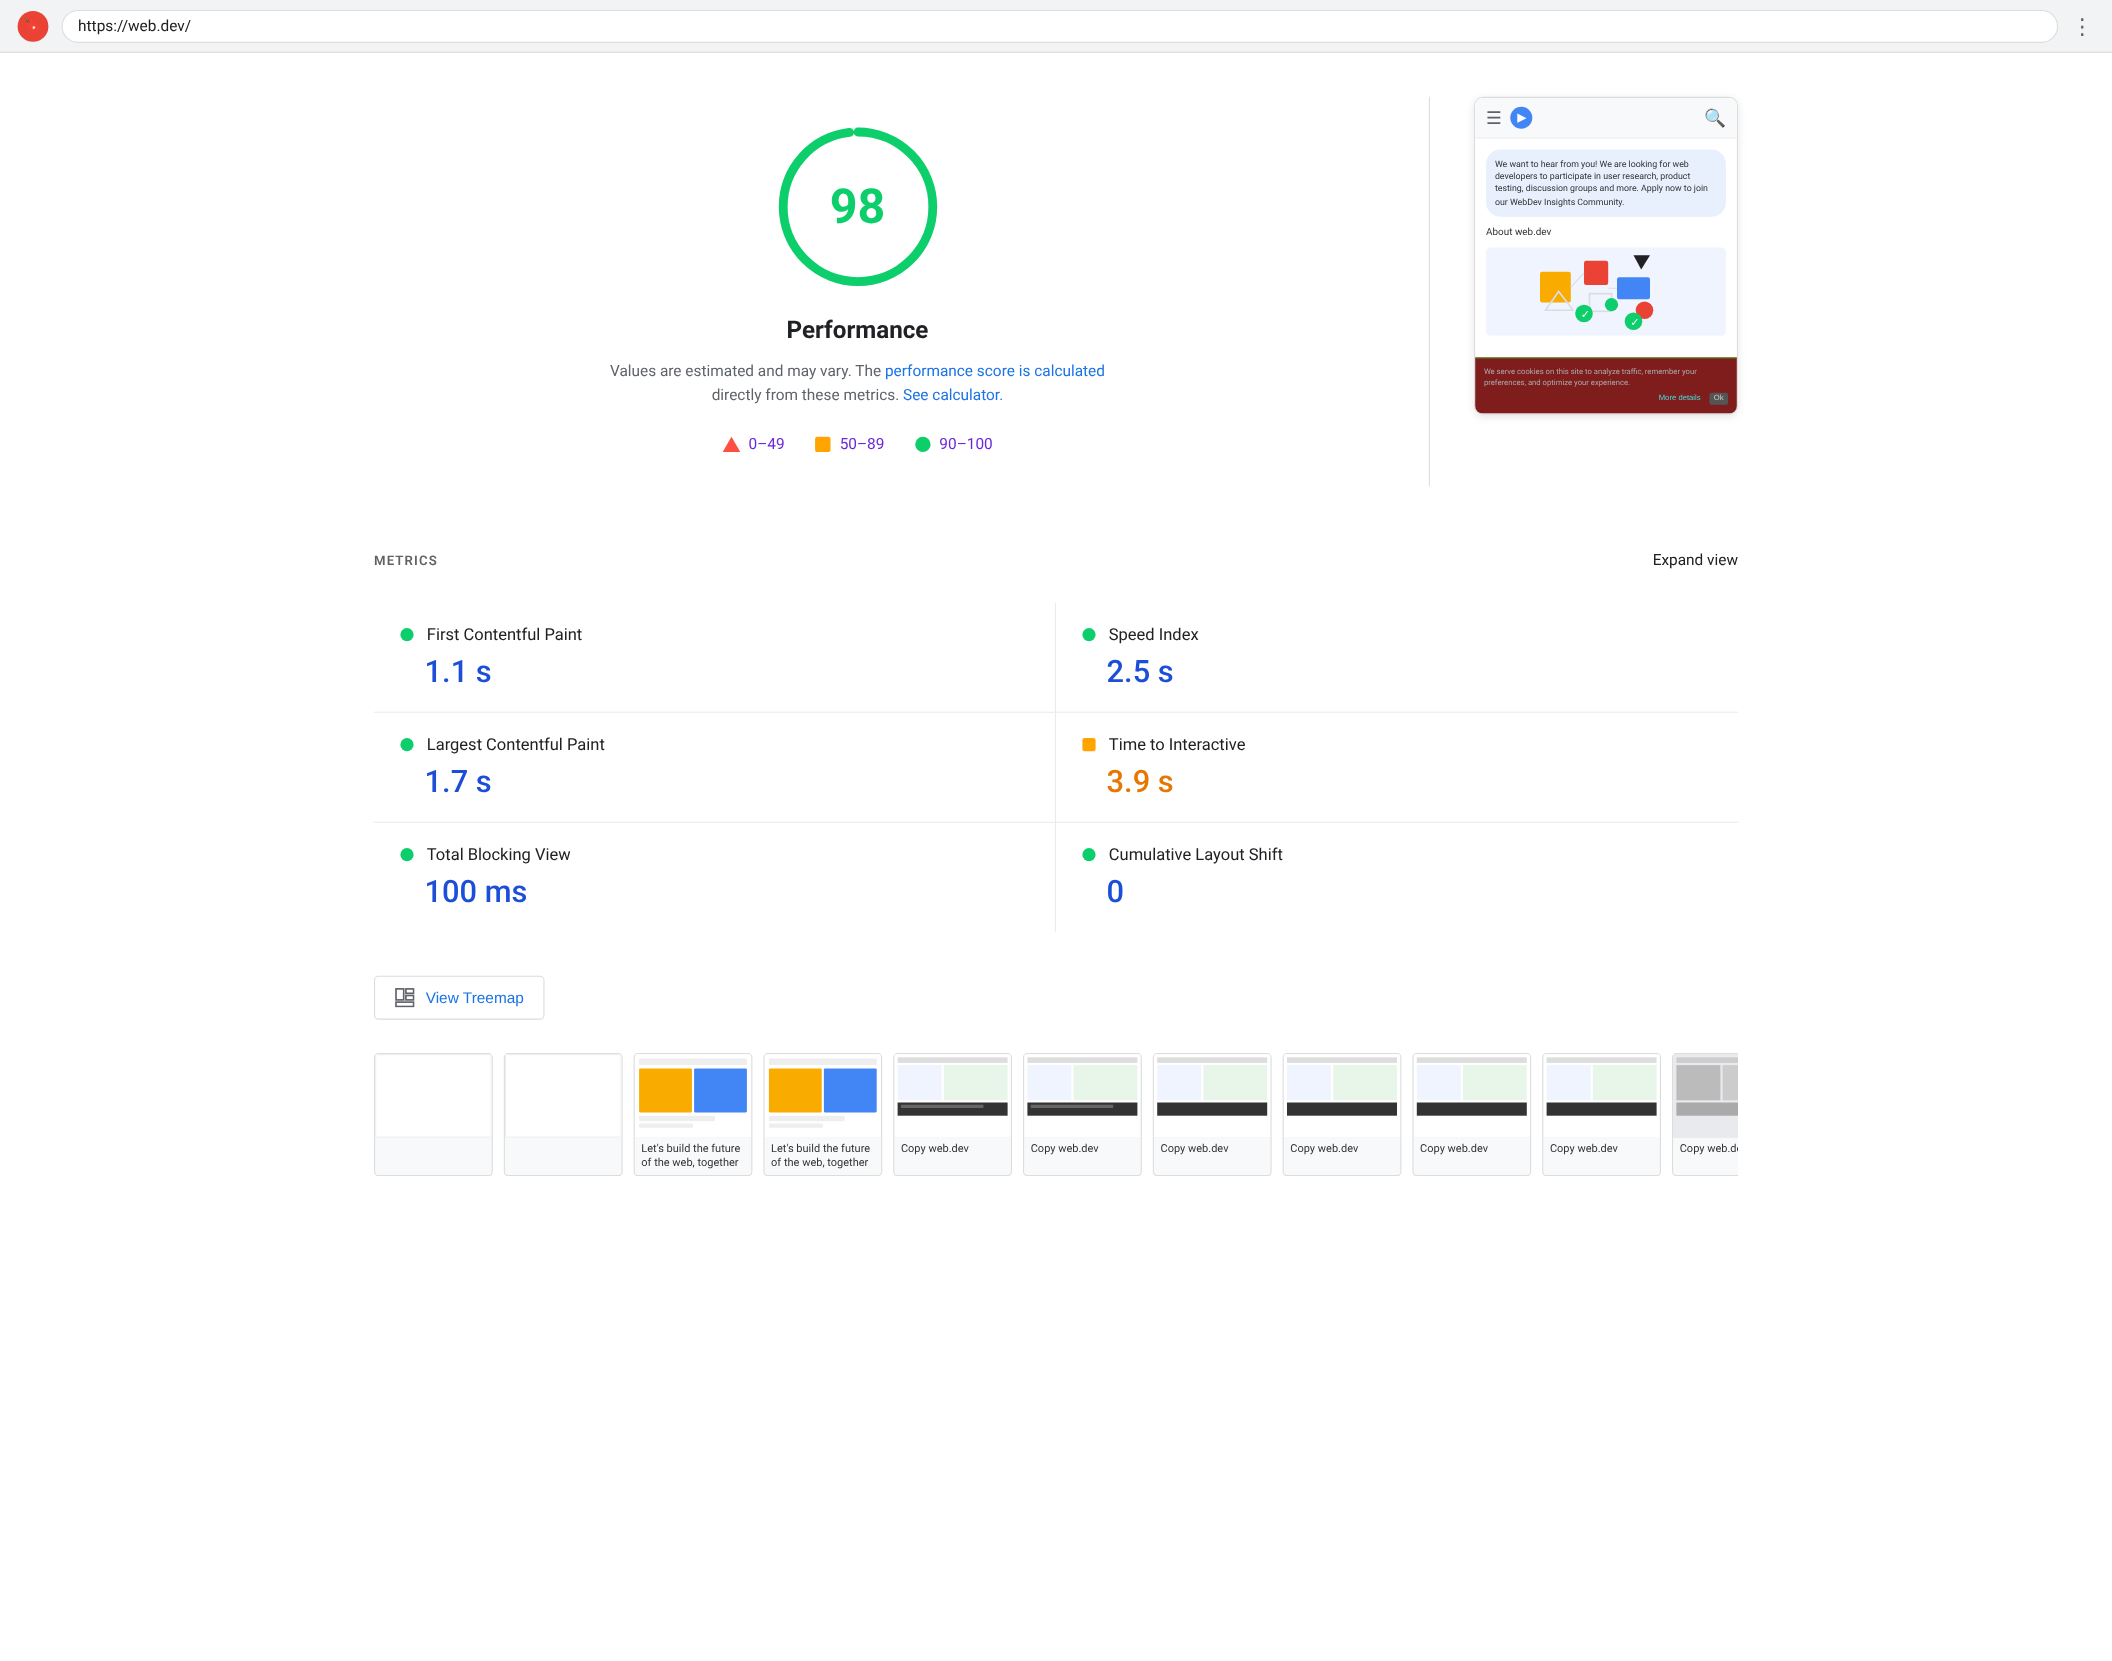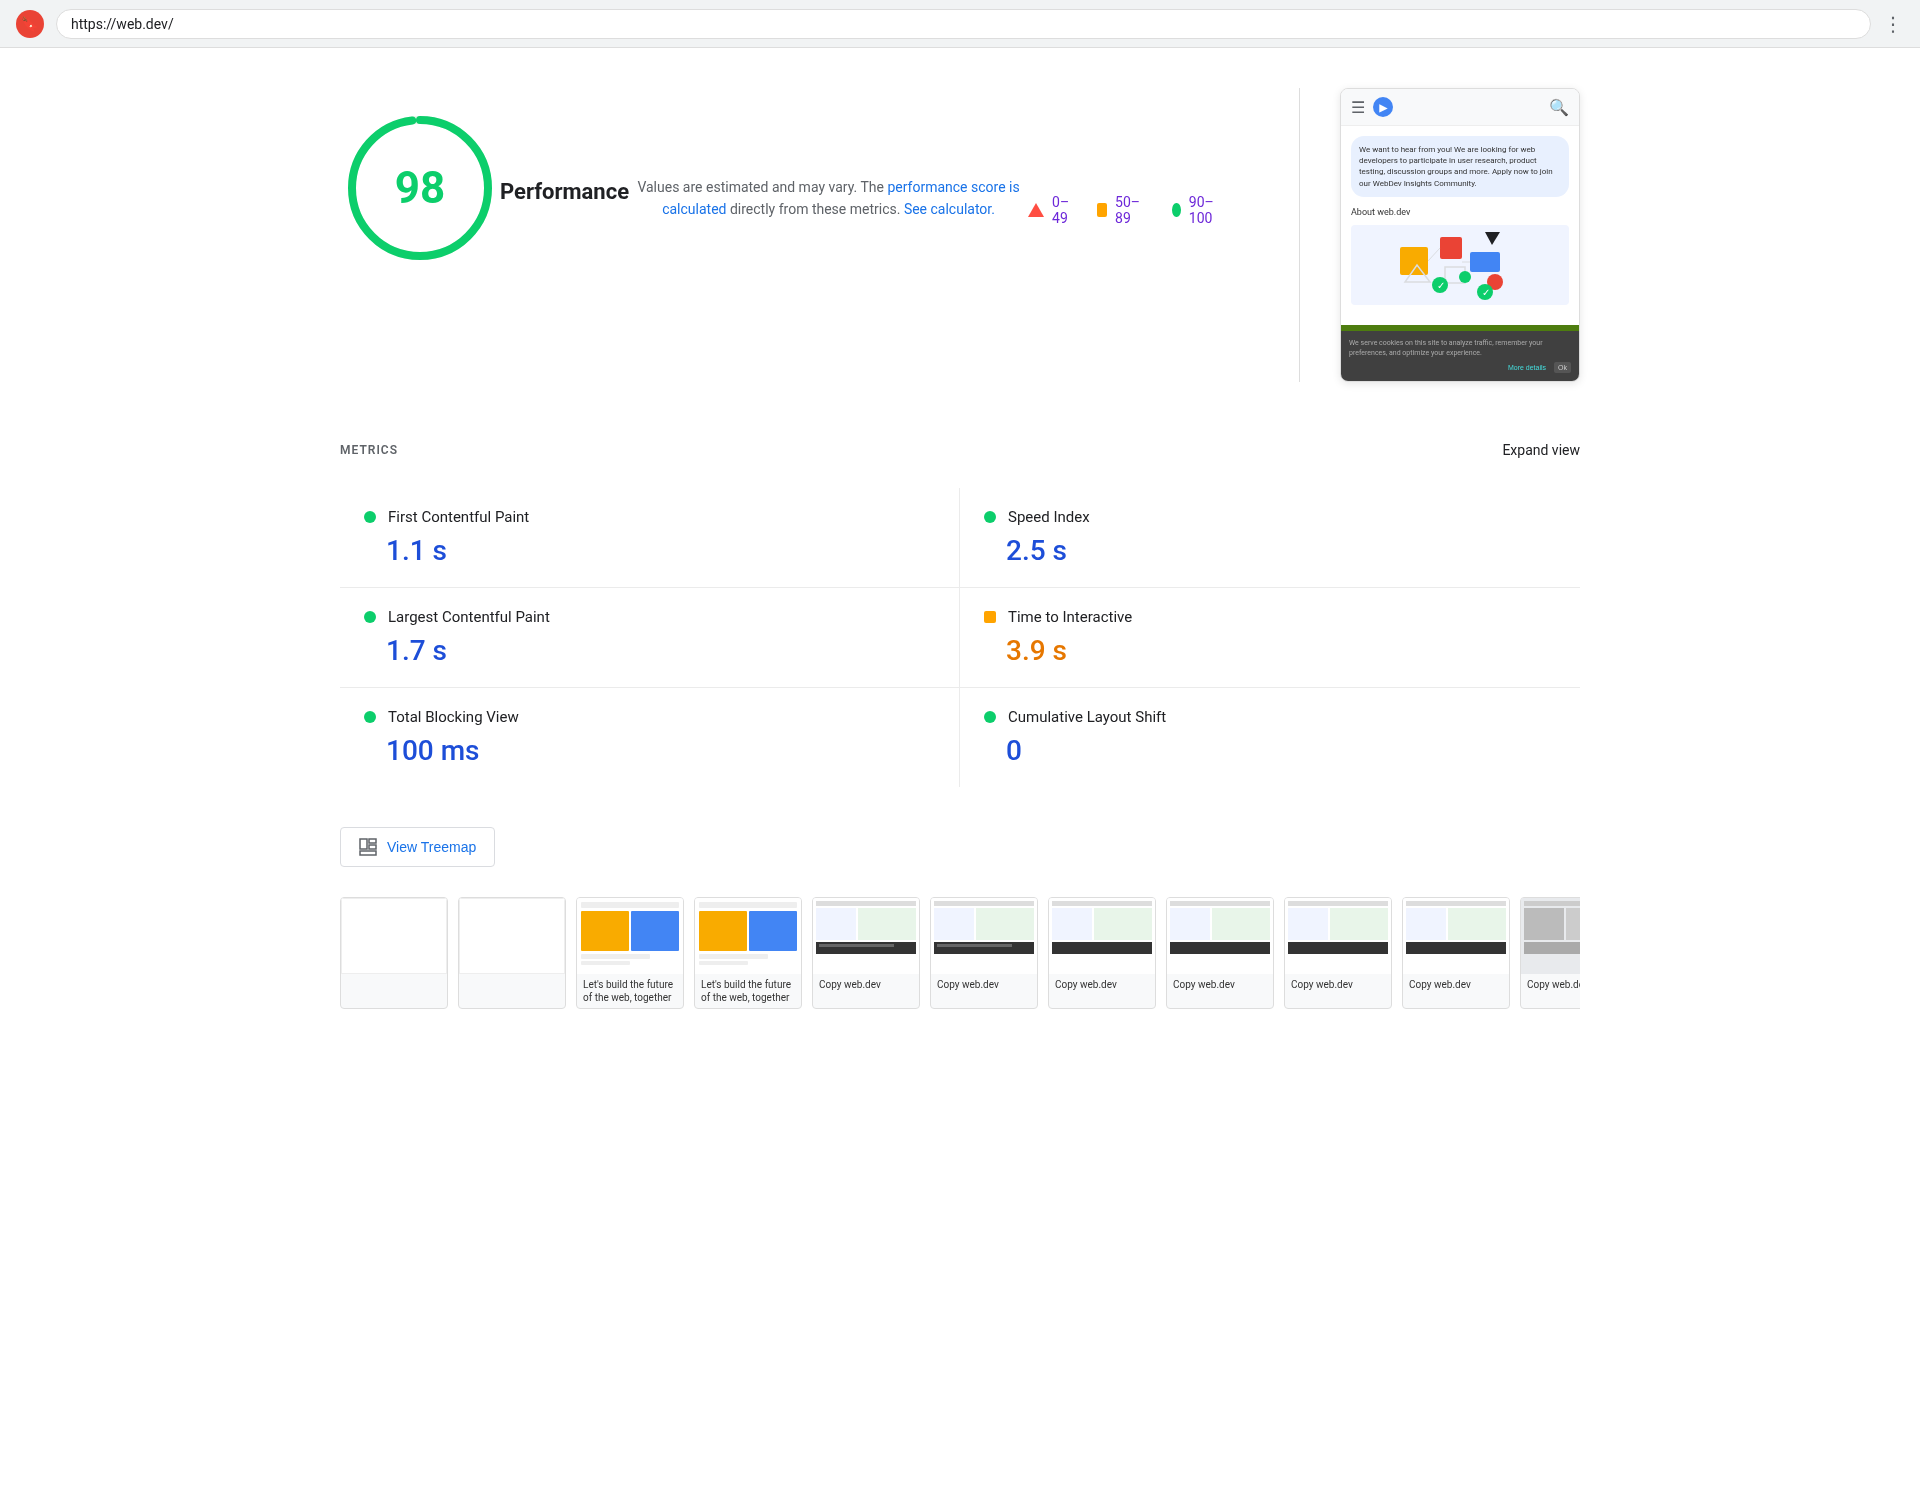--- a/index.html
+++ b/index.html
@@ -59,21 +59,21 @@
     }
 
     .main-section {
       flex: 1;
       padding-right: 40px;
     }
 
     
     .score-container {
       display: flex;
-      flex-direction: row;
+      flex-direction: column;
       align-items: center;
       padding: 20px 0 30px;
     }
 
     .score-circle {
       position: relative;
       width: 160px;
       height: 160px;
       margin-bottom: 20px;
     }
@@ -231,26 +231,26 @@
       height: 80px;
       border-radius: 4px;
       margin-bottom: 10px;
       display: flex;
       align-items: center;
       justify-content: center;
       overflow: hidden;
     }
 
     .preview-cookie-bar {
-      background: #404040;
+      background: #7f1d1d;
       color: #aaa;
       padding: 8px;
       font-size: 7px;
       line-height: 1.4;
-      border-top: 6px solid #4d7c0f;
+      border-top: 1px solid #4d7c0f;
     }
 
     .preview-cookie-bar .cookie-buttons {
       display: flex;
       justify-content: flex-end;
       gap: 4px;
       margin-top: 4px;
     }
 
     .cookie-btn {

